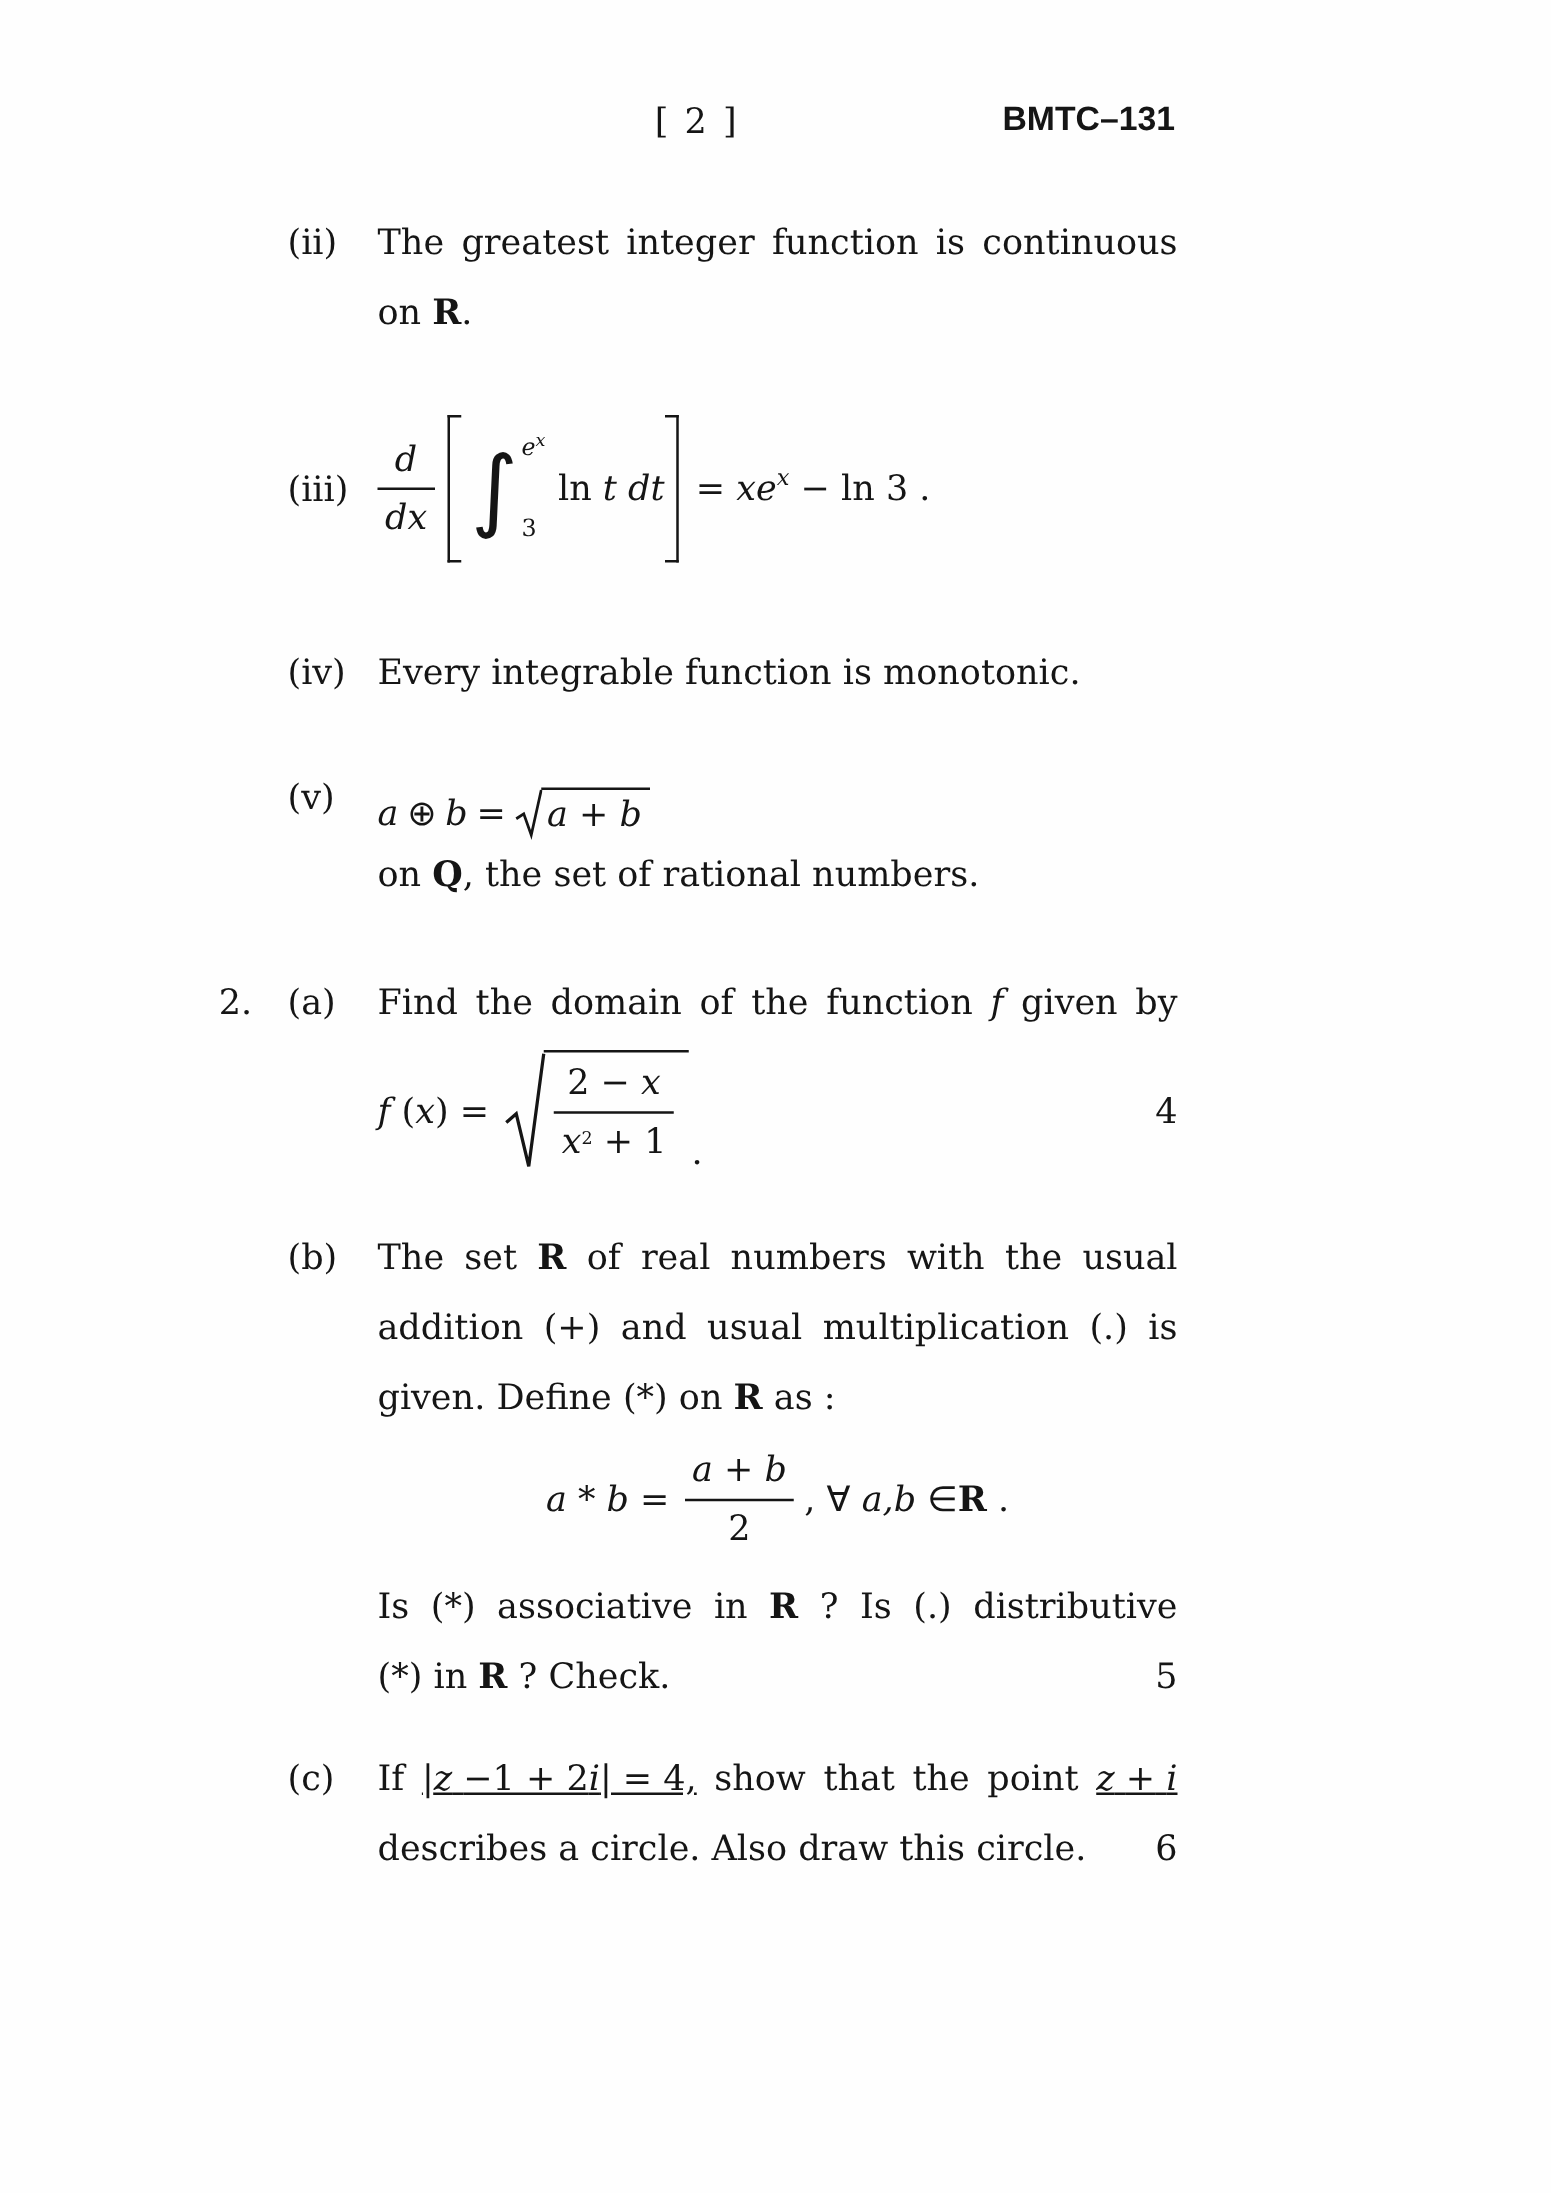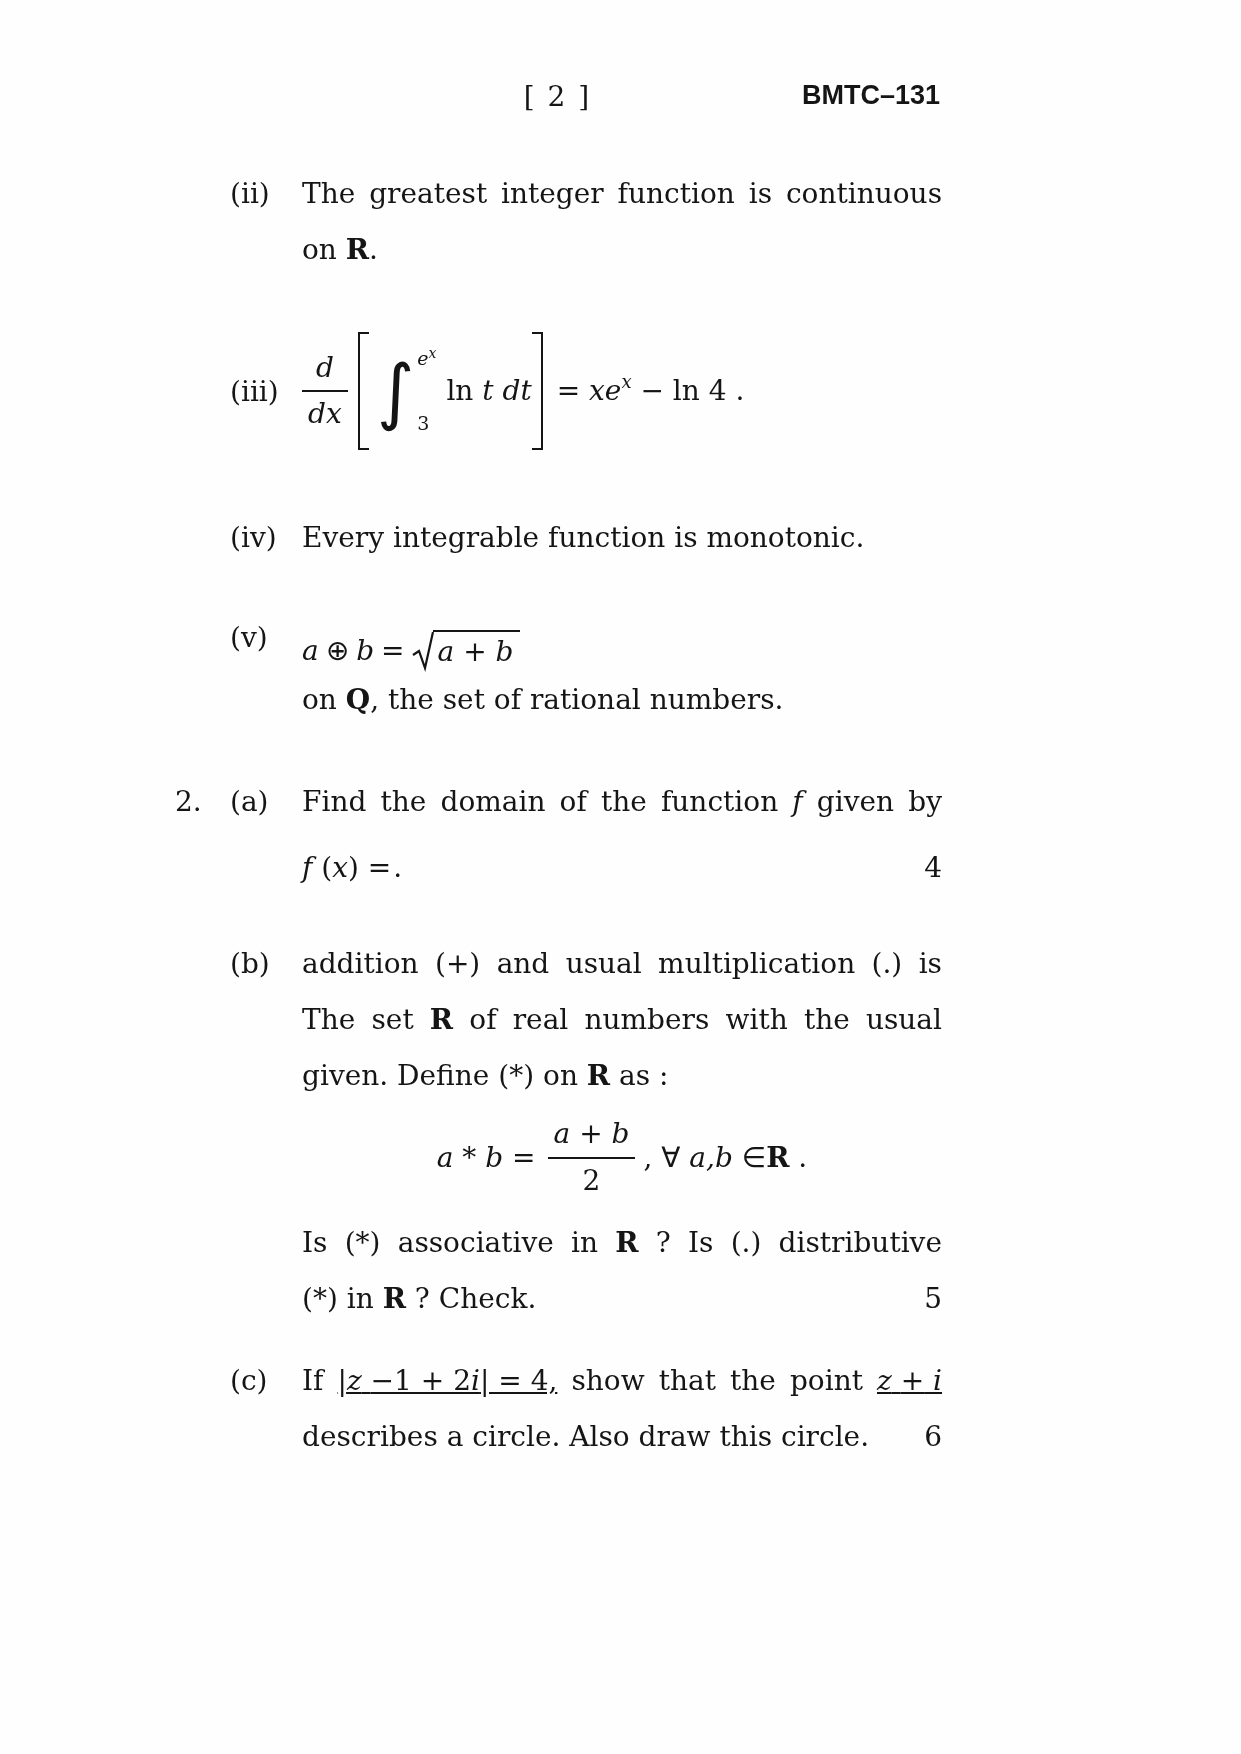--- a/index.html
+++ b/index.html
@@ -116,21 +116,21 @@
         <span class="brk l"></span>
         <span class="intwrap">
           <span class="intsign">∫</span>
           <span class="intlim">
             <span class="up"><i>e</i><span class="sup-s"><i>x</i></span></span>
             <span class="lo">3</span>
           </span>
         </span>
         <span class="integrand"><span>ln</span> <i>t</i> <i>dt</i></span>
         <span class="brk r"></span>
-        <span class="rhs"><span>=</span> <i>xe</i><span class="supx"><i>x</i></span> <span>− ln 4 .</span></span>
+        <span class="rhs"><span>=</span> <i>xe</i><span class="supx"><i>x</i></span> <span>− ln 3 .</span></span>
       </div>
     </div>
   </div>
 
   <div class="row mb-iv">
     <span class="c1"></span>
     <span class="c2">(iv)</span>
     <div class="bd">
       <div class="lline"><span>Every integrable function is monotonic.</span></div>
     </div>
@@ -157,33 +157,44 @@
   </div>
 
   <div class="row mb-2a">
     <span class="c1">2.</span>
     <span class="c2">(a)</span>
     <div class="bd">
       <div class="jline"><span>Find the domain of the function</span> <i>f</i> <span>given by</span></div>
       <div class="fa-row">
         <span class="fa-left">
           <span><i>f</i> <span>(</span><i>x</i><span>)</span> <span>=</span></span>
+          <span class="bigroot">
+            <svg width="34" height="98" viewBox="0 0 34 98">
+                <path d="M2 58 L10 51 L20 93 L32 3" fill="none" stroke="#151515" stroke-width="2.6"></path>
+              </svg>
+            <span class="radc">
+              <span class="frac">
+                <span class="fnum"><span>2 − </span><i>x</i></span>
+                <span class="fden"><i>x</i><span class="sup-s">2</span><span> + 1</span></span>
+              </span>
+            </span>
+          </span>
           <span class="fa-dot">.</span>
         </span>
         <span class="mark">4</span>
       </div>
     </div>
   </div>
 
   <div class="row mb-2b">
     <span class="c1"></span>
     <span class="c2">(b)</span>
     <div class="bd">
+      <div class="jline"><span>The set</span> <b>R</b> <span>of real numbers with the usual</span></div>
       <div class="jline"><span>addition (+) and usual multiplication (.) is</span></div>
-      <div class="jline"><span>The set</span> <b>R</b> <span>of real numbers with the usual</span></div>
       <div class="lline"><span>given. Define (*) on</span> <b>R</b> <span>as :</span></div>
       <div class="fb-row">
         <span class="fblhs"><i>a</i> <span>*</span> <i>b</i> <span>=</span></span>
         <span class="frac">
           <span class="fnum"><i>a + b</i></span>
           <span class="fden">2</span>
         </span>
         <span class="fbtail"><span>,</span> <span class="msym">∀</span> <i>a,b</i> <span class="msym">∈</span><b>R</b> <span>.</span></span>
       </div>
       <div class="jline"><span>Is (*) associative in</span> <b>R</b> <span>? Is (.) distributive</span></div>

